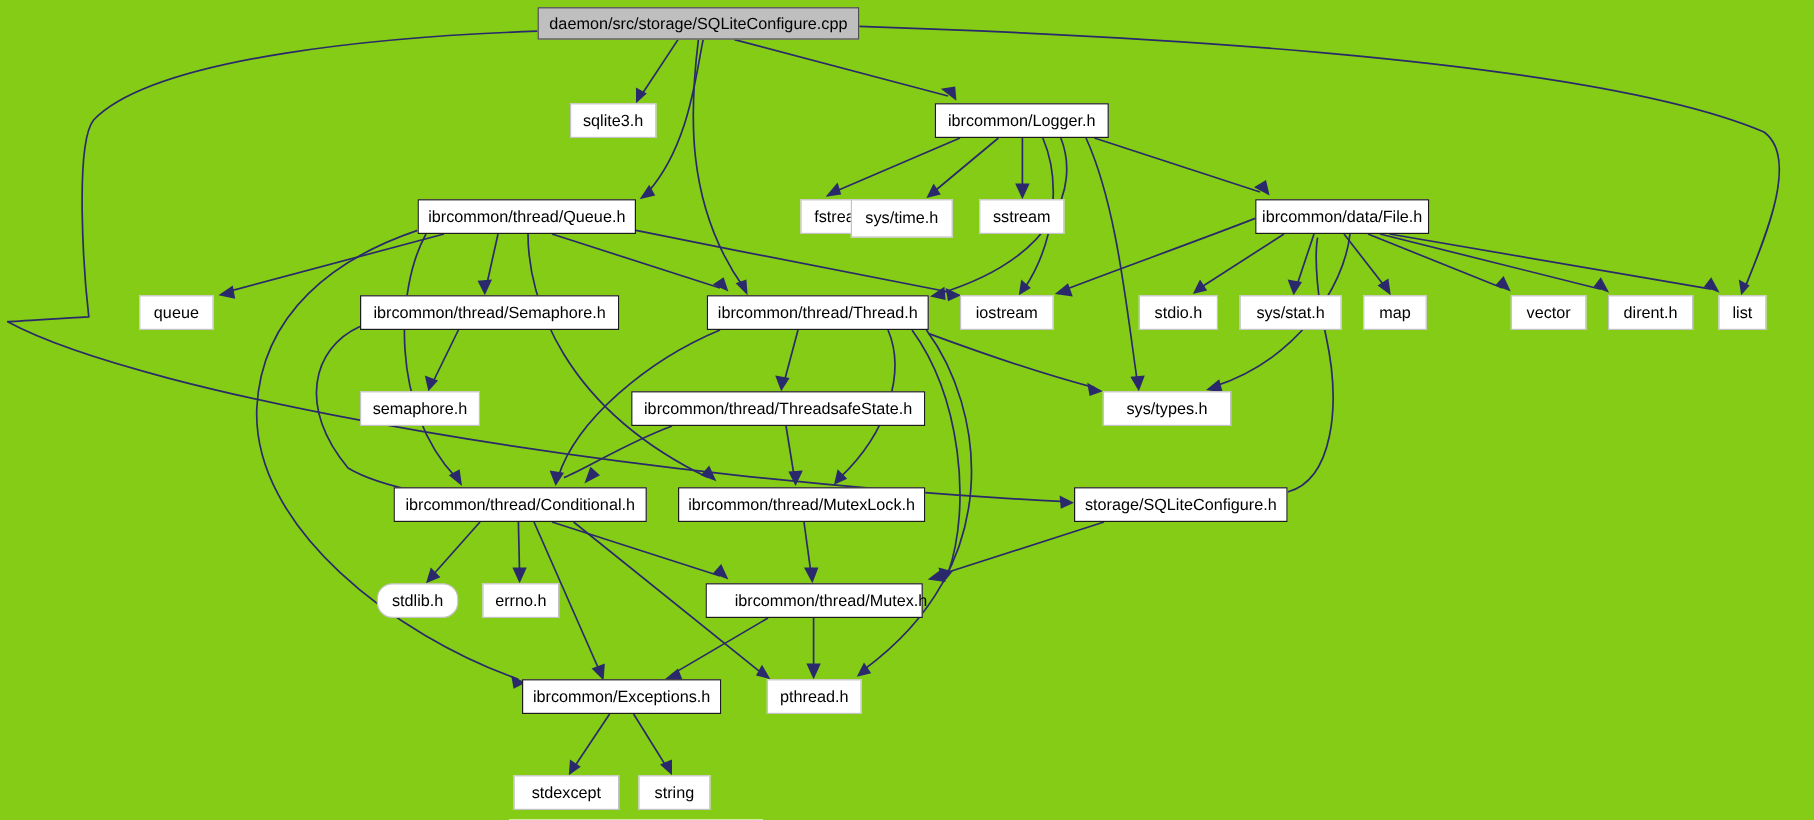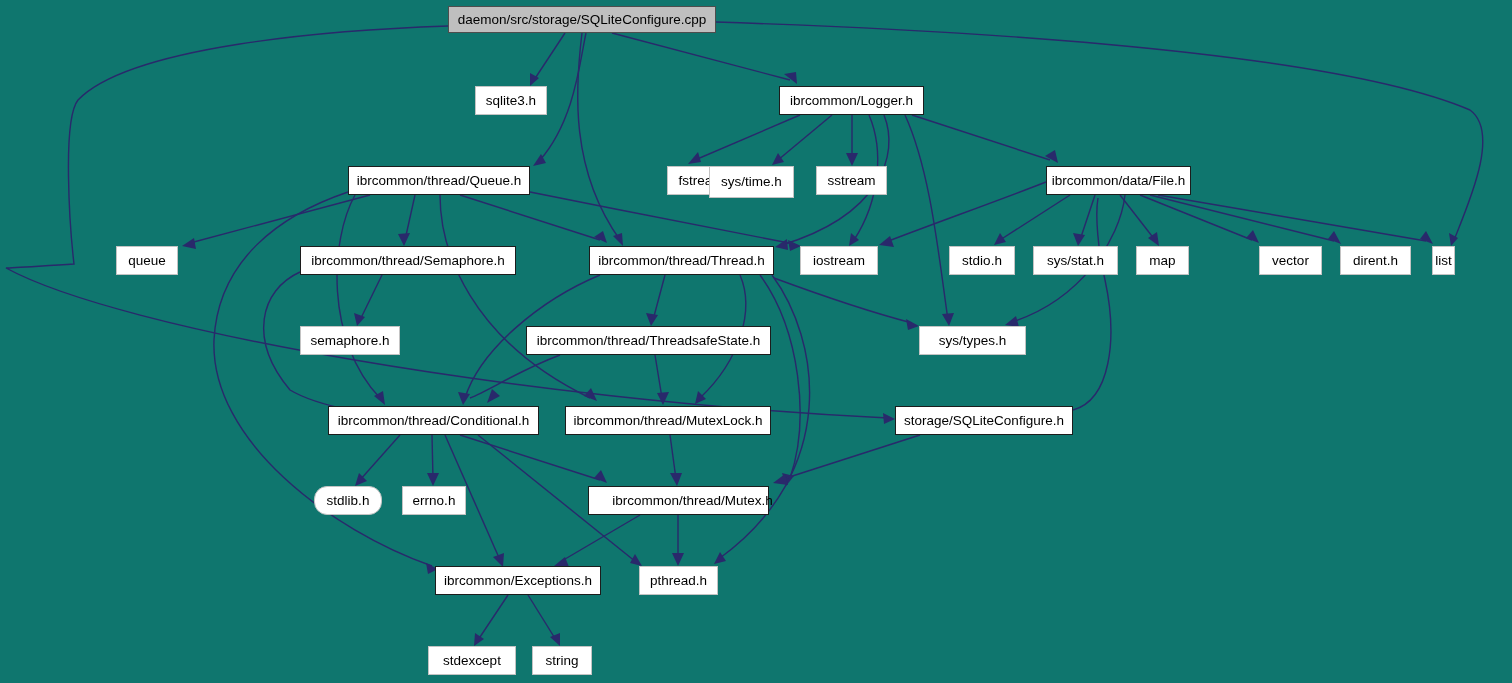--- a/index.html
+++ b/index.html
@@ -7,21 +7,21 @@
     padding: 0;
     background: #ffffff;
   }
   body {
     font-family: "Liberation Sans", sans-serif;
   }
   #graph-canvas {
     position: relative;
     width: 1512px;
     height: 683px;
-    background: #0f766e;
+    background: #84cc16;
     overflow: hidden;
   }
   svg#edge-layer {
     position: absolute;
     left: 0;
     top: 0;
     width: 1512px;
     height: 683px;
   }
   .edge-path {
@@ -259,21 +259,21 @@
       </div>
       <div class="gnode sys" style="left: 1136px; top: 246px; width: 53px; height: 29px;">
         <span>map</span>
       </div>
       <div class="gnode sys" style="left: 1259px; top: 246px; width: 63px; height: 29px;">
         <span>vector</span>
       </div>
       <div class="gnode sys" style="left: 1340px; top: 246px; width: 71px; height: 29px;">
         <span>dirent.h</span>
       </div>
-      <div class="gnode sys" style="left: 1432px; top: 246px; width: 23px; height: 29px;">
+      <div class="gnode sys" style="left: 1432px; top: 246px; width: 40px; height: 29px;">
         <span>list</span>
       </div>
       <div class="gnode sys" style="left: 300px; top: 326px; width: 100px; height: 29px;">
         <span>semaphore.h</span>
       </div>
       <div class="gnode proj" style="left: 526px; top: 326px; width: 245px; height: 29px;">
         <span>ibrcommon/thread/ThreadsafeState.h</span>
       </div>
       <div class="gnode sys" style="left: 919px; top: 326px; width: 107px; height: 29px;">
         <span>sys/types.h</span>

